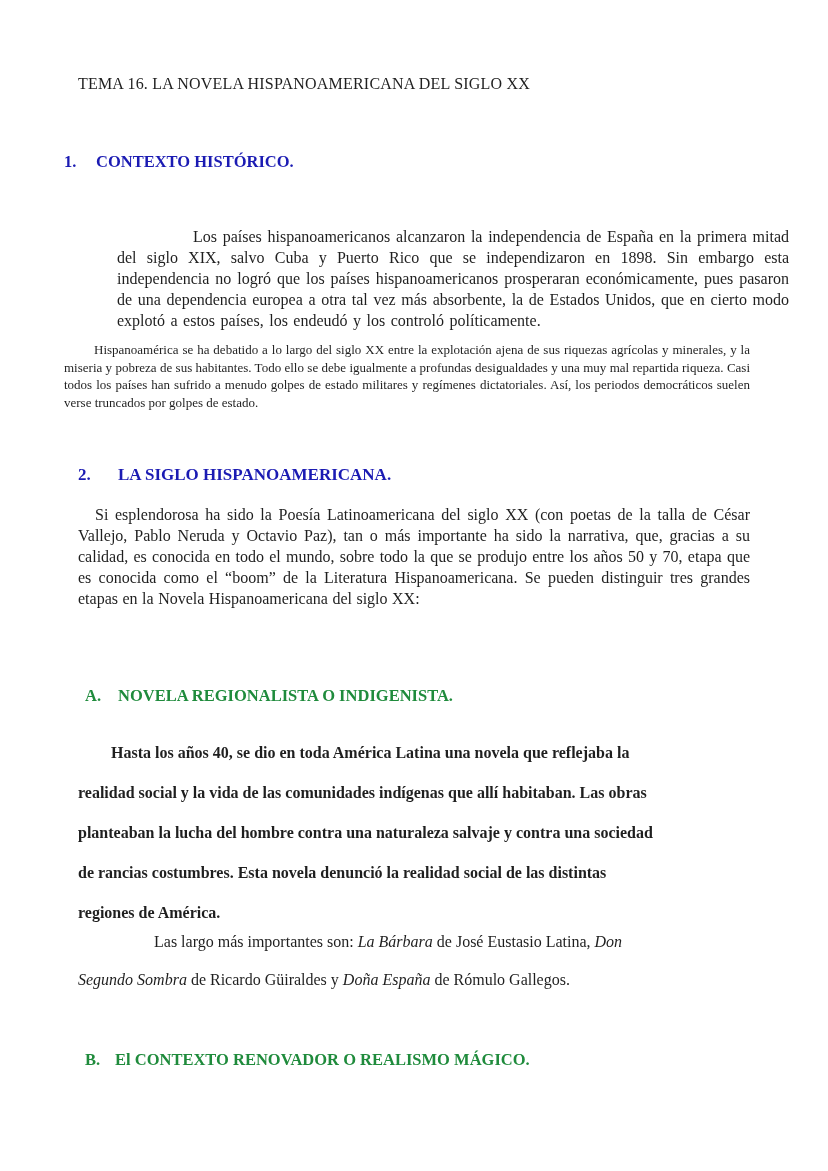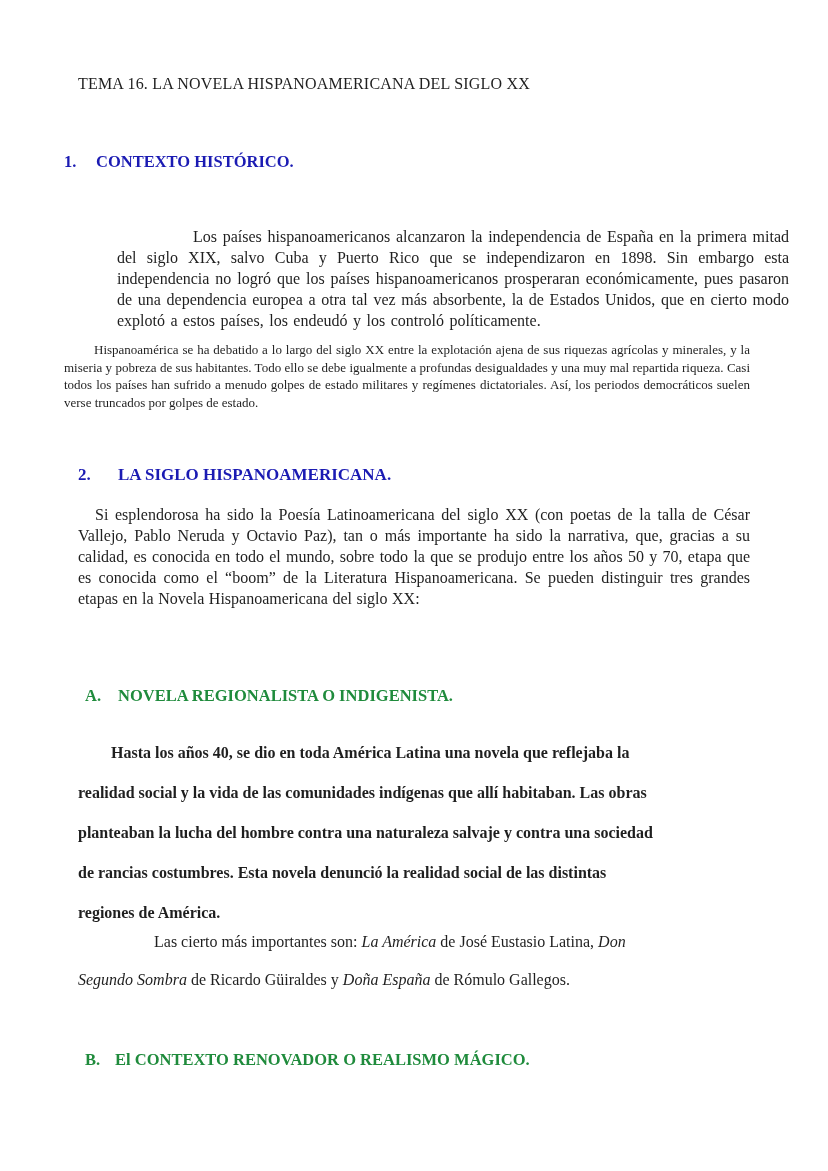--- a/index.html
+++ b/index.html
@@ -98,19 +98,19 @@
   </div>
 
   <p class="block para p-esplendorosa">Si esplendorosa ha sido la Poesía Latinoamericana del siglo XX (con poetas de la talla de César Vallejo, Pablo Neruda y Octavio Paz), tan o más importante ha sido la narrativa, que, gracias a su calidad, es conocida en todo el mundo, sobre todo la que se produjo entre los años 50 y 70, etapa que es conocida como el “boom” de la Literatura Hispanoamericana. Se pueden distinguir tres grandes etapas en la Novela Hispanoamericana del siglo XX:</p>
 
   <div class="block heading green hA">
     <span class="hnum">A.</span><span>NOVELA REGIONALISTA O INDIGENISTA.</span>
   </div>
 
   <p class="block para p-hasta">Hasta los años 40, se dio en toda América Latina una novela que reflejaba la realidad social y la vida de las comunidades indígenas que allí habitaban. Las obras planteaban la lucha del hombre contra una naturaleza salvaje y contra una sociedad de rancias costumbres. Esta novela denunció la realidad social de las distintas regiones de América.</p>
 
-  <p class="block para p-obras"><span>Las cierto más importantes son: </span><span class="it">La América</span><span> de José Eustasio Latina, </span><span class="it">Don Segundo Sombra</span><span> de Ricardo Güiraldes y </span><span class="it">Doña España</span><span> de Rómulo Gallegos.</span></p>
+  <p class="block para p-obras"><span>Las largo más importantes son: </span><span class="it">La Bárbara</span><span> de José Eustasio Latina, </span><span class="it">Don Segundo Sombra</span><span> de Ricardo Güiraldes y </span><span class="it">Doña España</span><span> de Rómulo Gallegos.</span></p>
 
   <div class="block heading green hB">
     <span class="hnum">B.</span><span>El CONTEXTO RENOVADOR O REALISMO MÁGICO.</span>
   </div>
 
 </div>
 
 </body></html>

